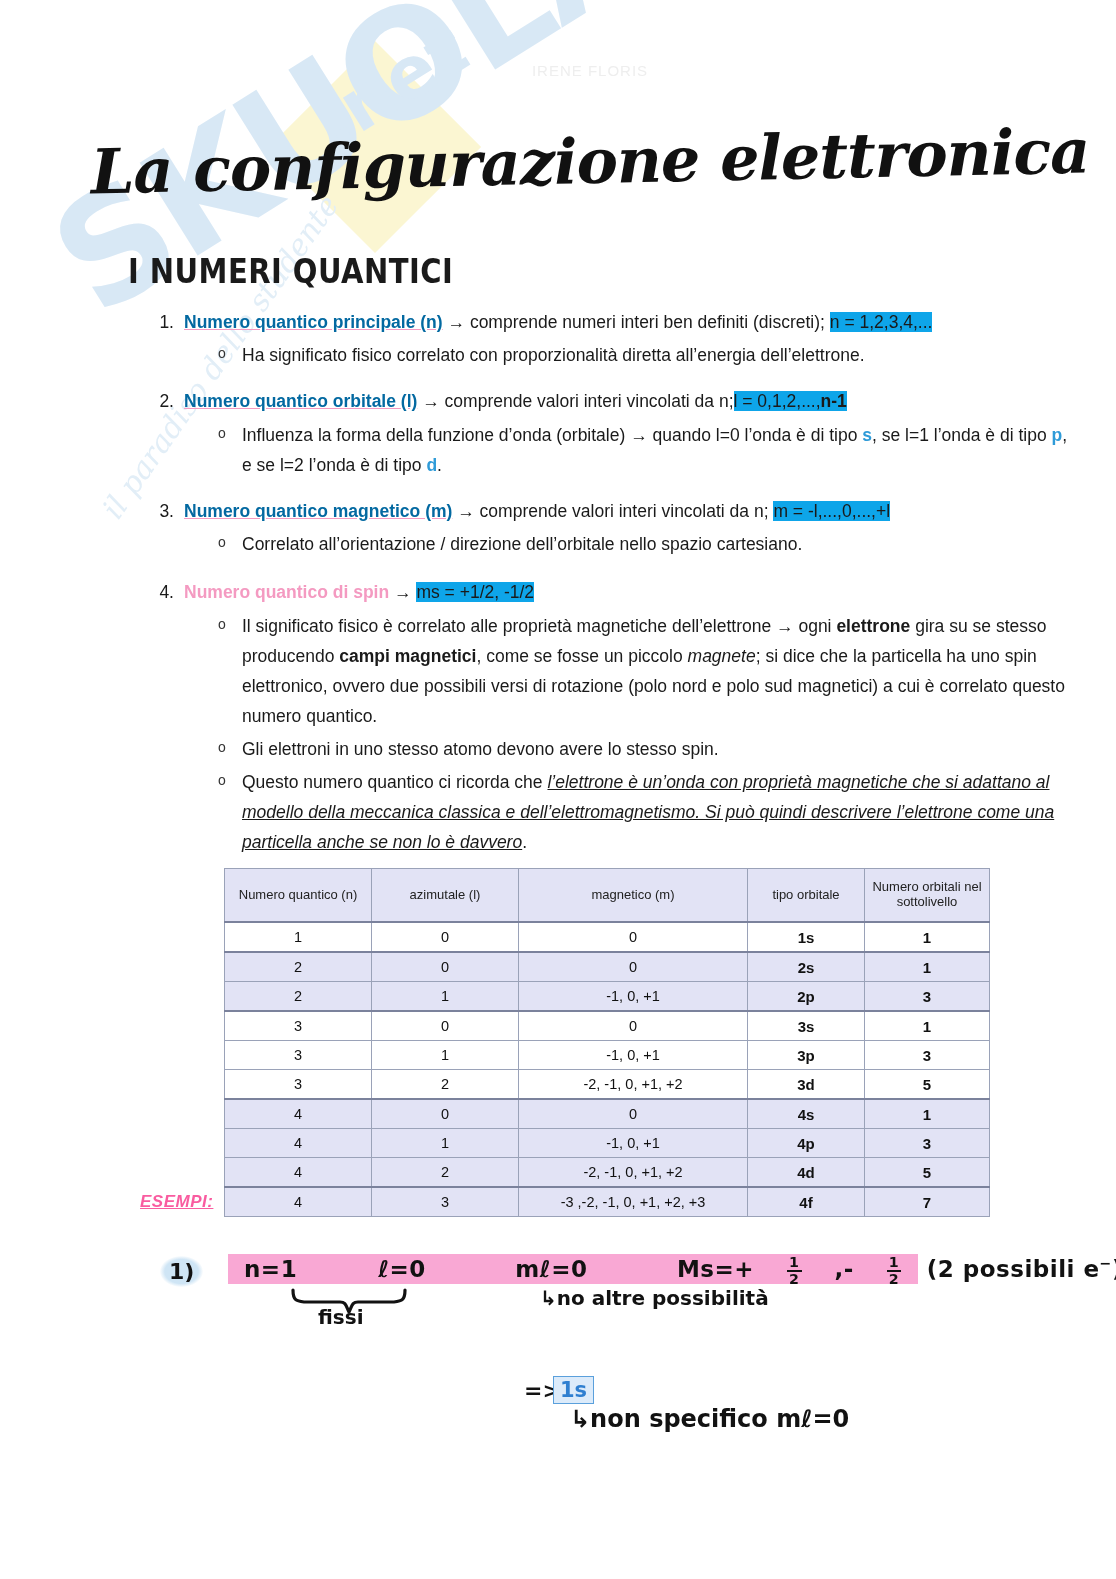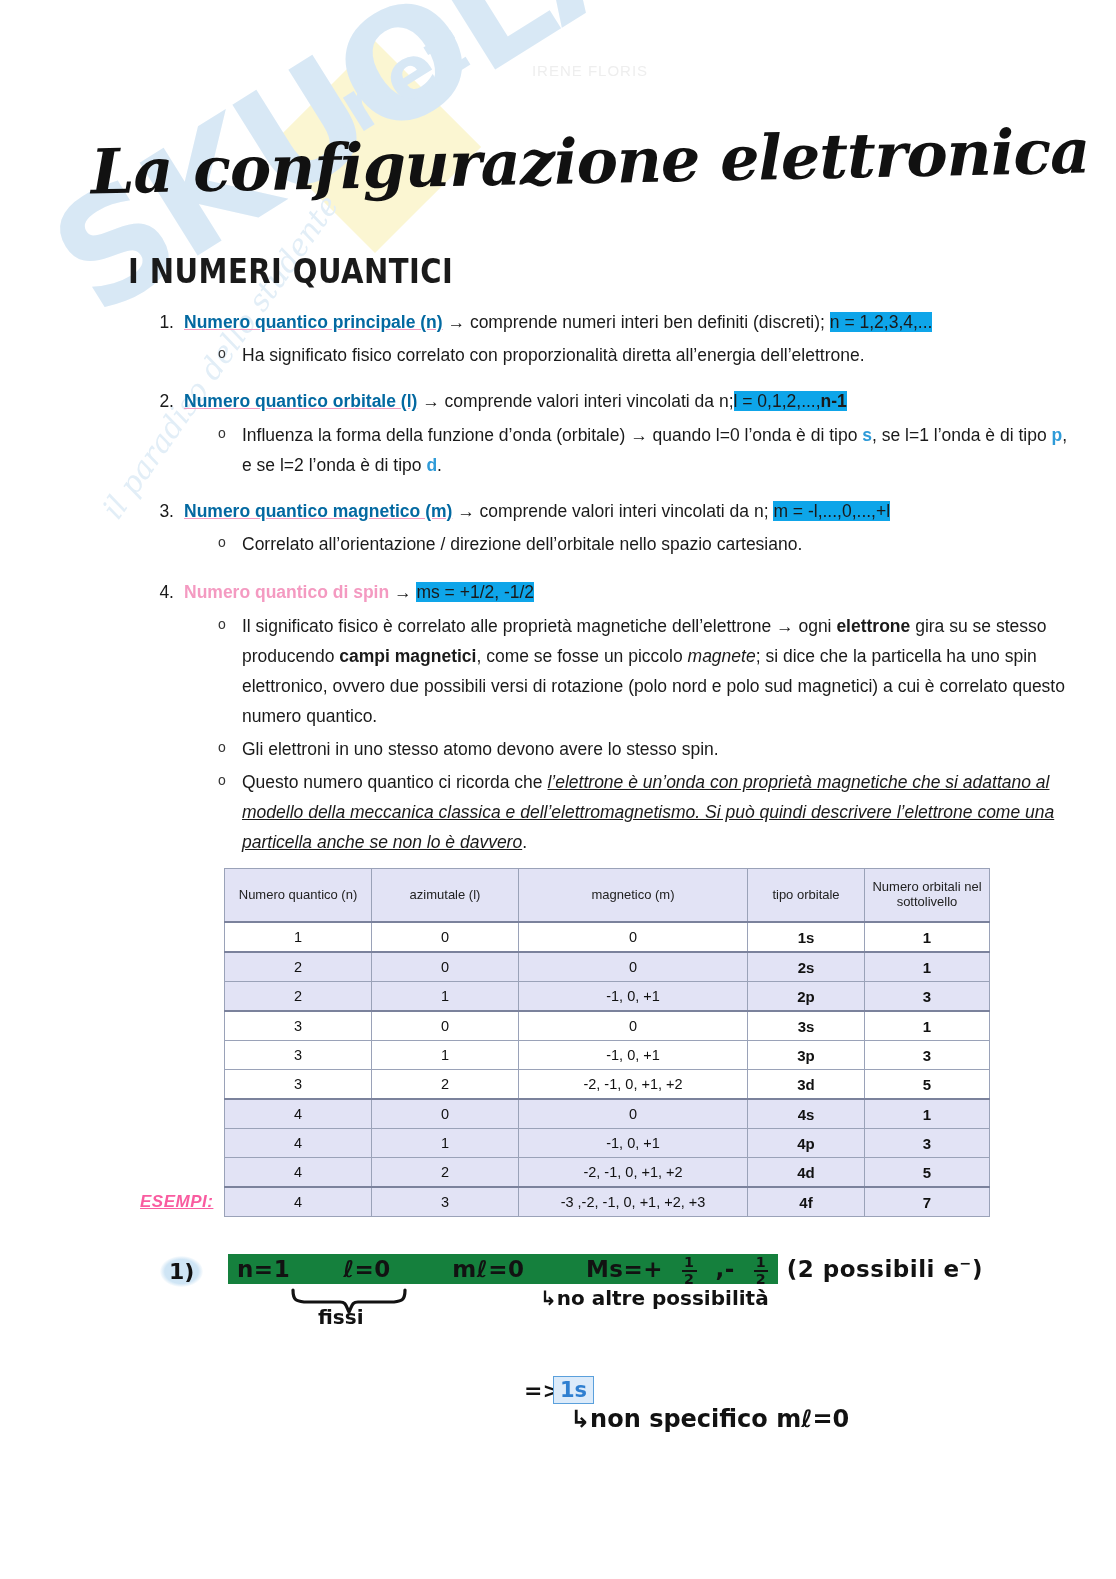--- a/index.html
+++ b/index.html
@@ -236,21 +236,21 @@
     padding: 3px 9px;
     border-radius: 50%;
   }
   .hw-line1 {
     position: absolute;
     left: 196px; top: 1255px;
     font-size: 23px;
     letter-spacing: 0.5px;
     white-space: nowrap;
   }
-  .hw-eq { background: #15803d; padding: 2px 9px; }
+  .hw-eq { background: #f9a8d4; padding: 2px 16px; }
   .frac {
     display: inline-block;
     vertical-align: -0.45em;
     text-align: center;
     font-size: 0.62em;
     line-height: 1.02;
     margin: 0 1px;
   }
   .frac .num { display: block; border-bottom: 2px solid #121212; padding: 0 2px; }
   .frac .den { display: block; padding: 0 2px; }

